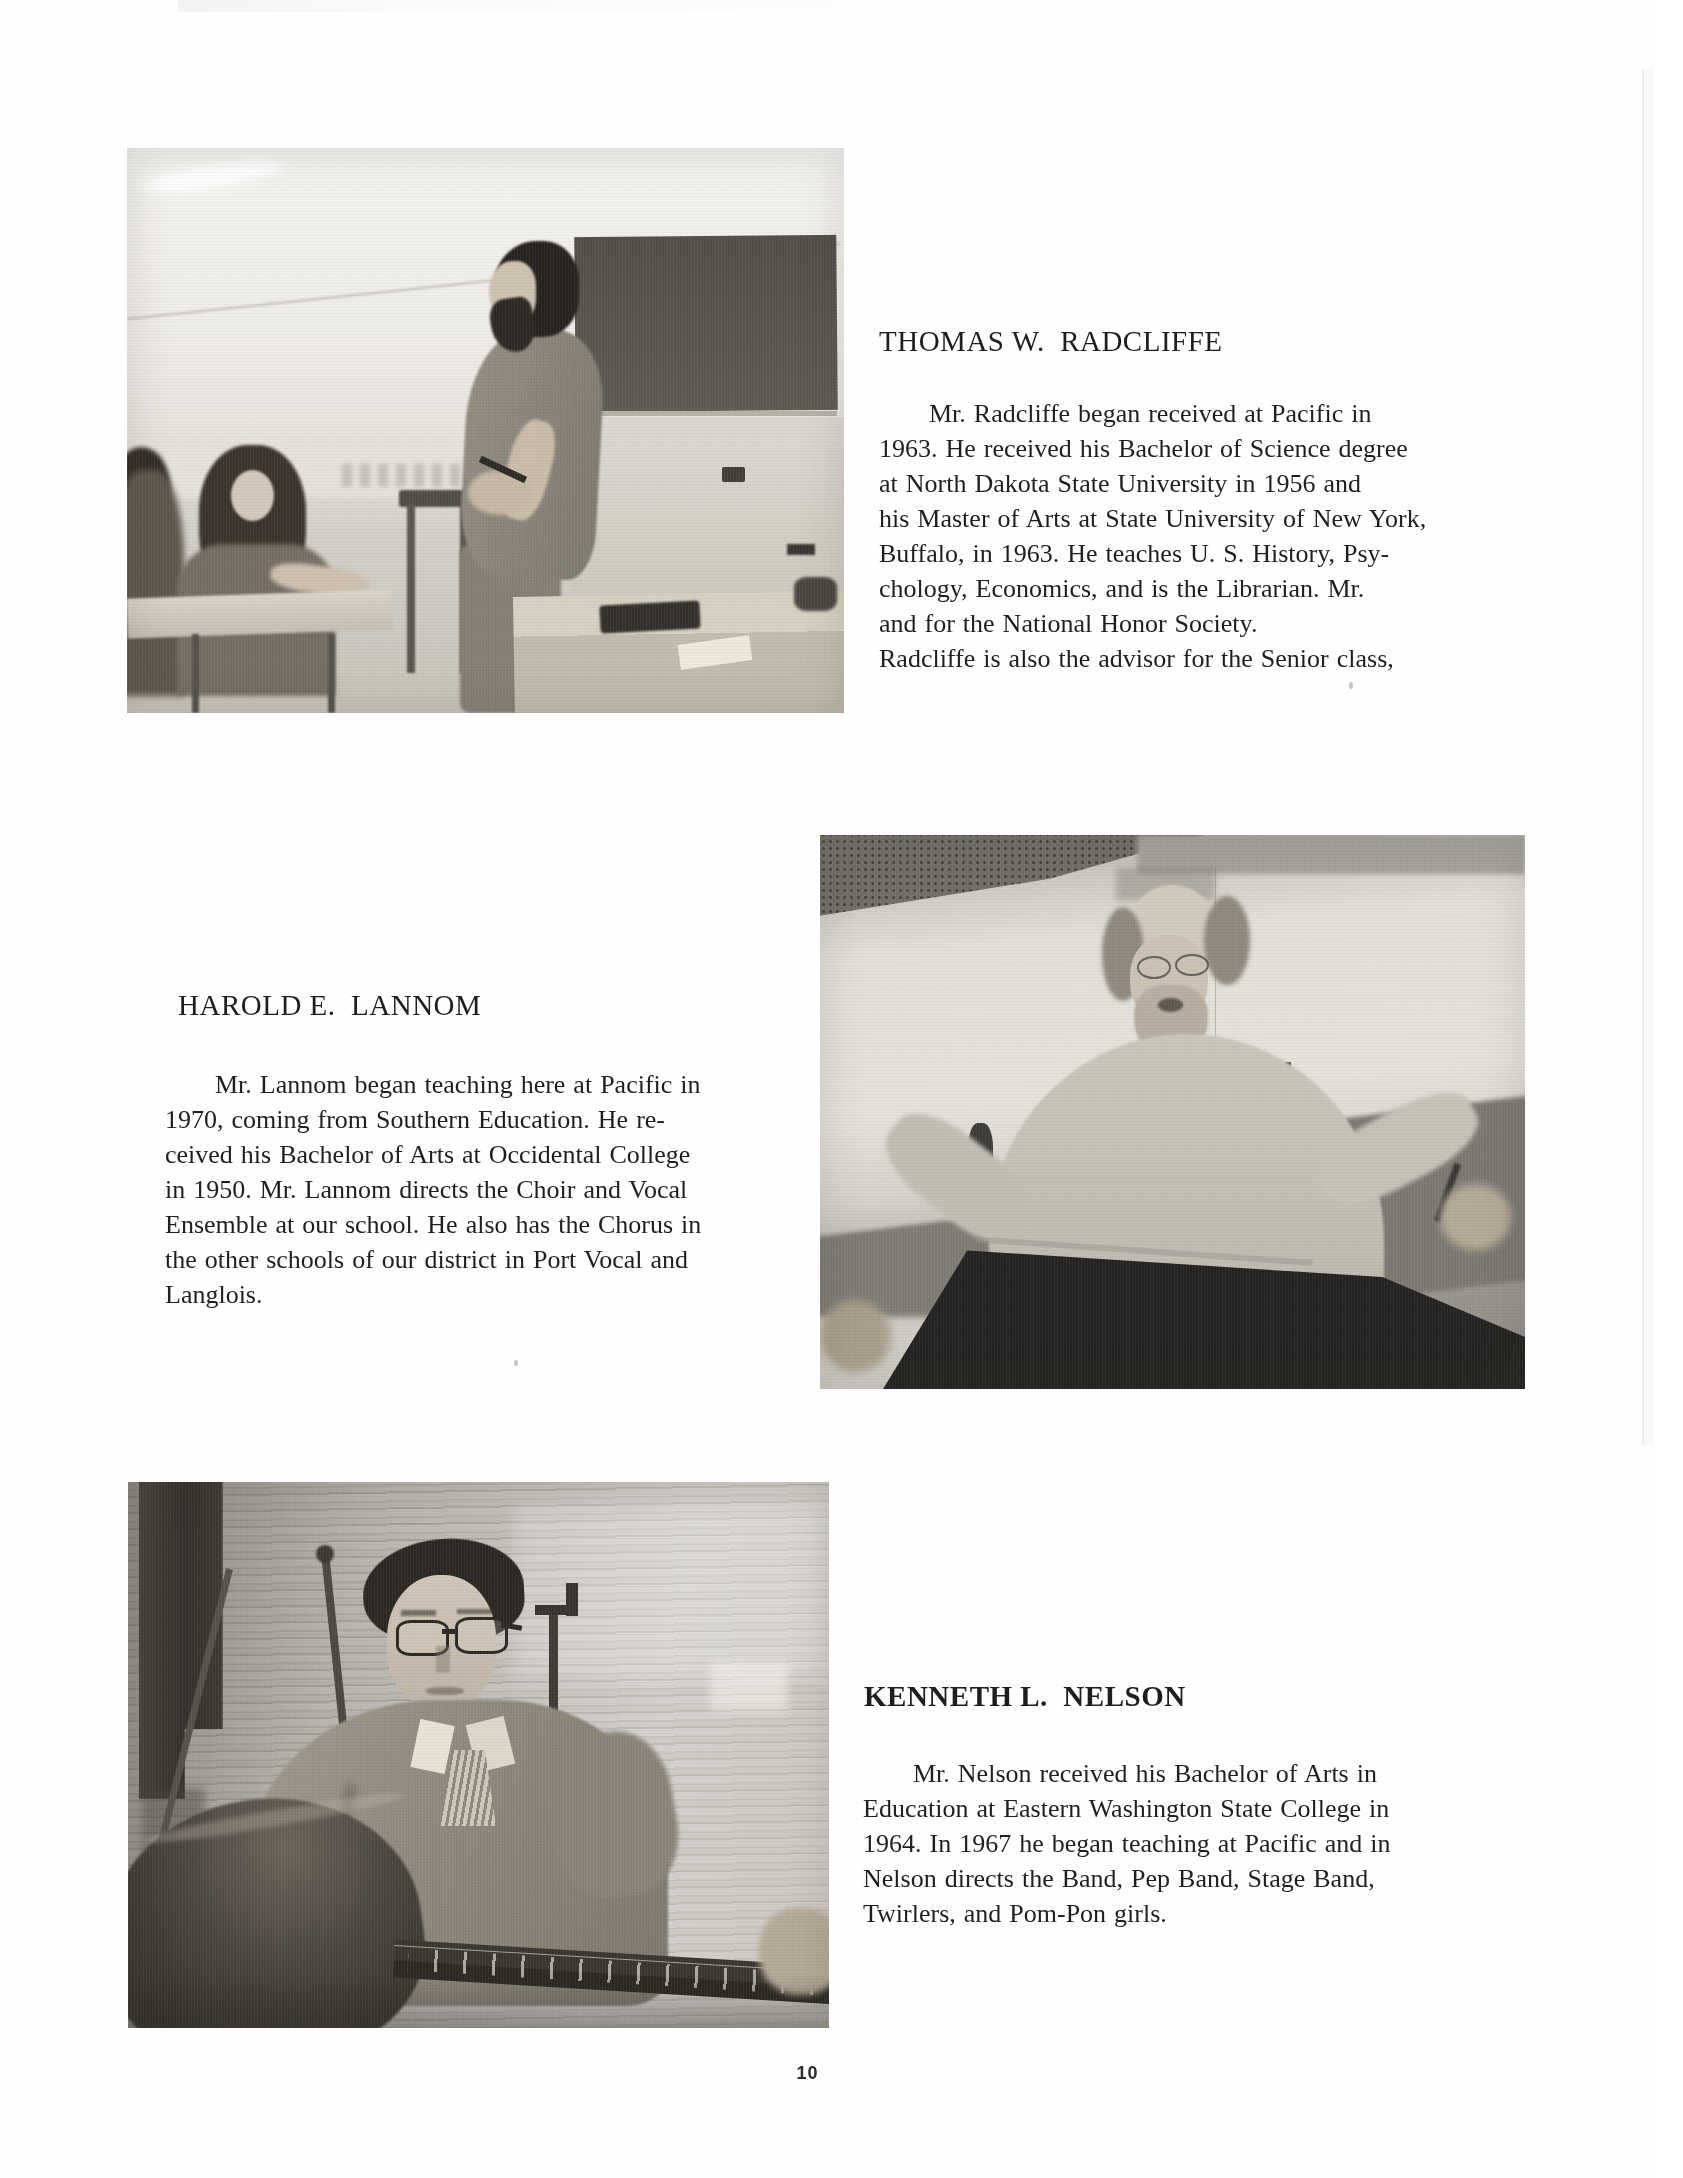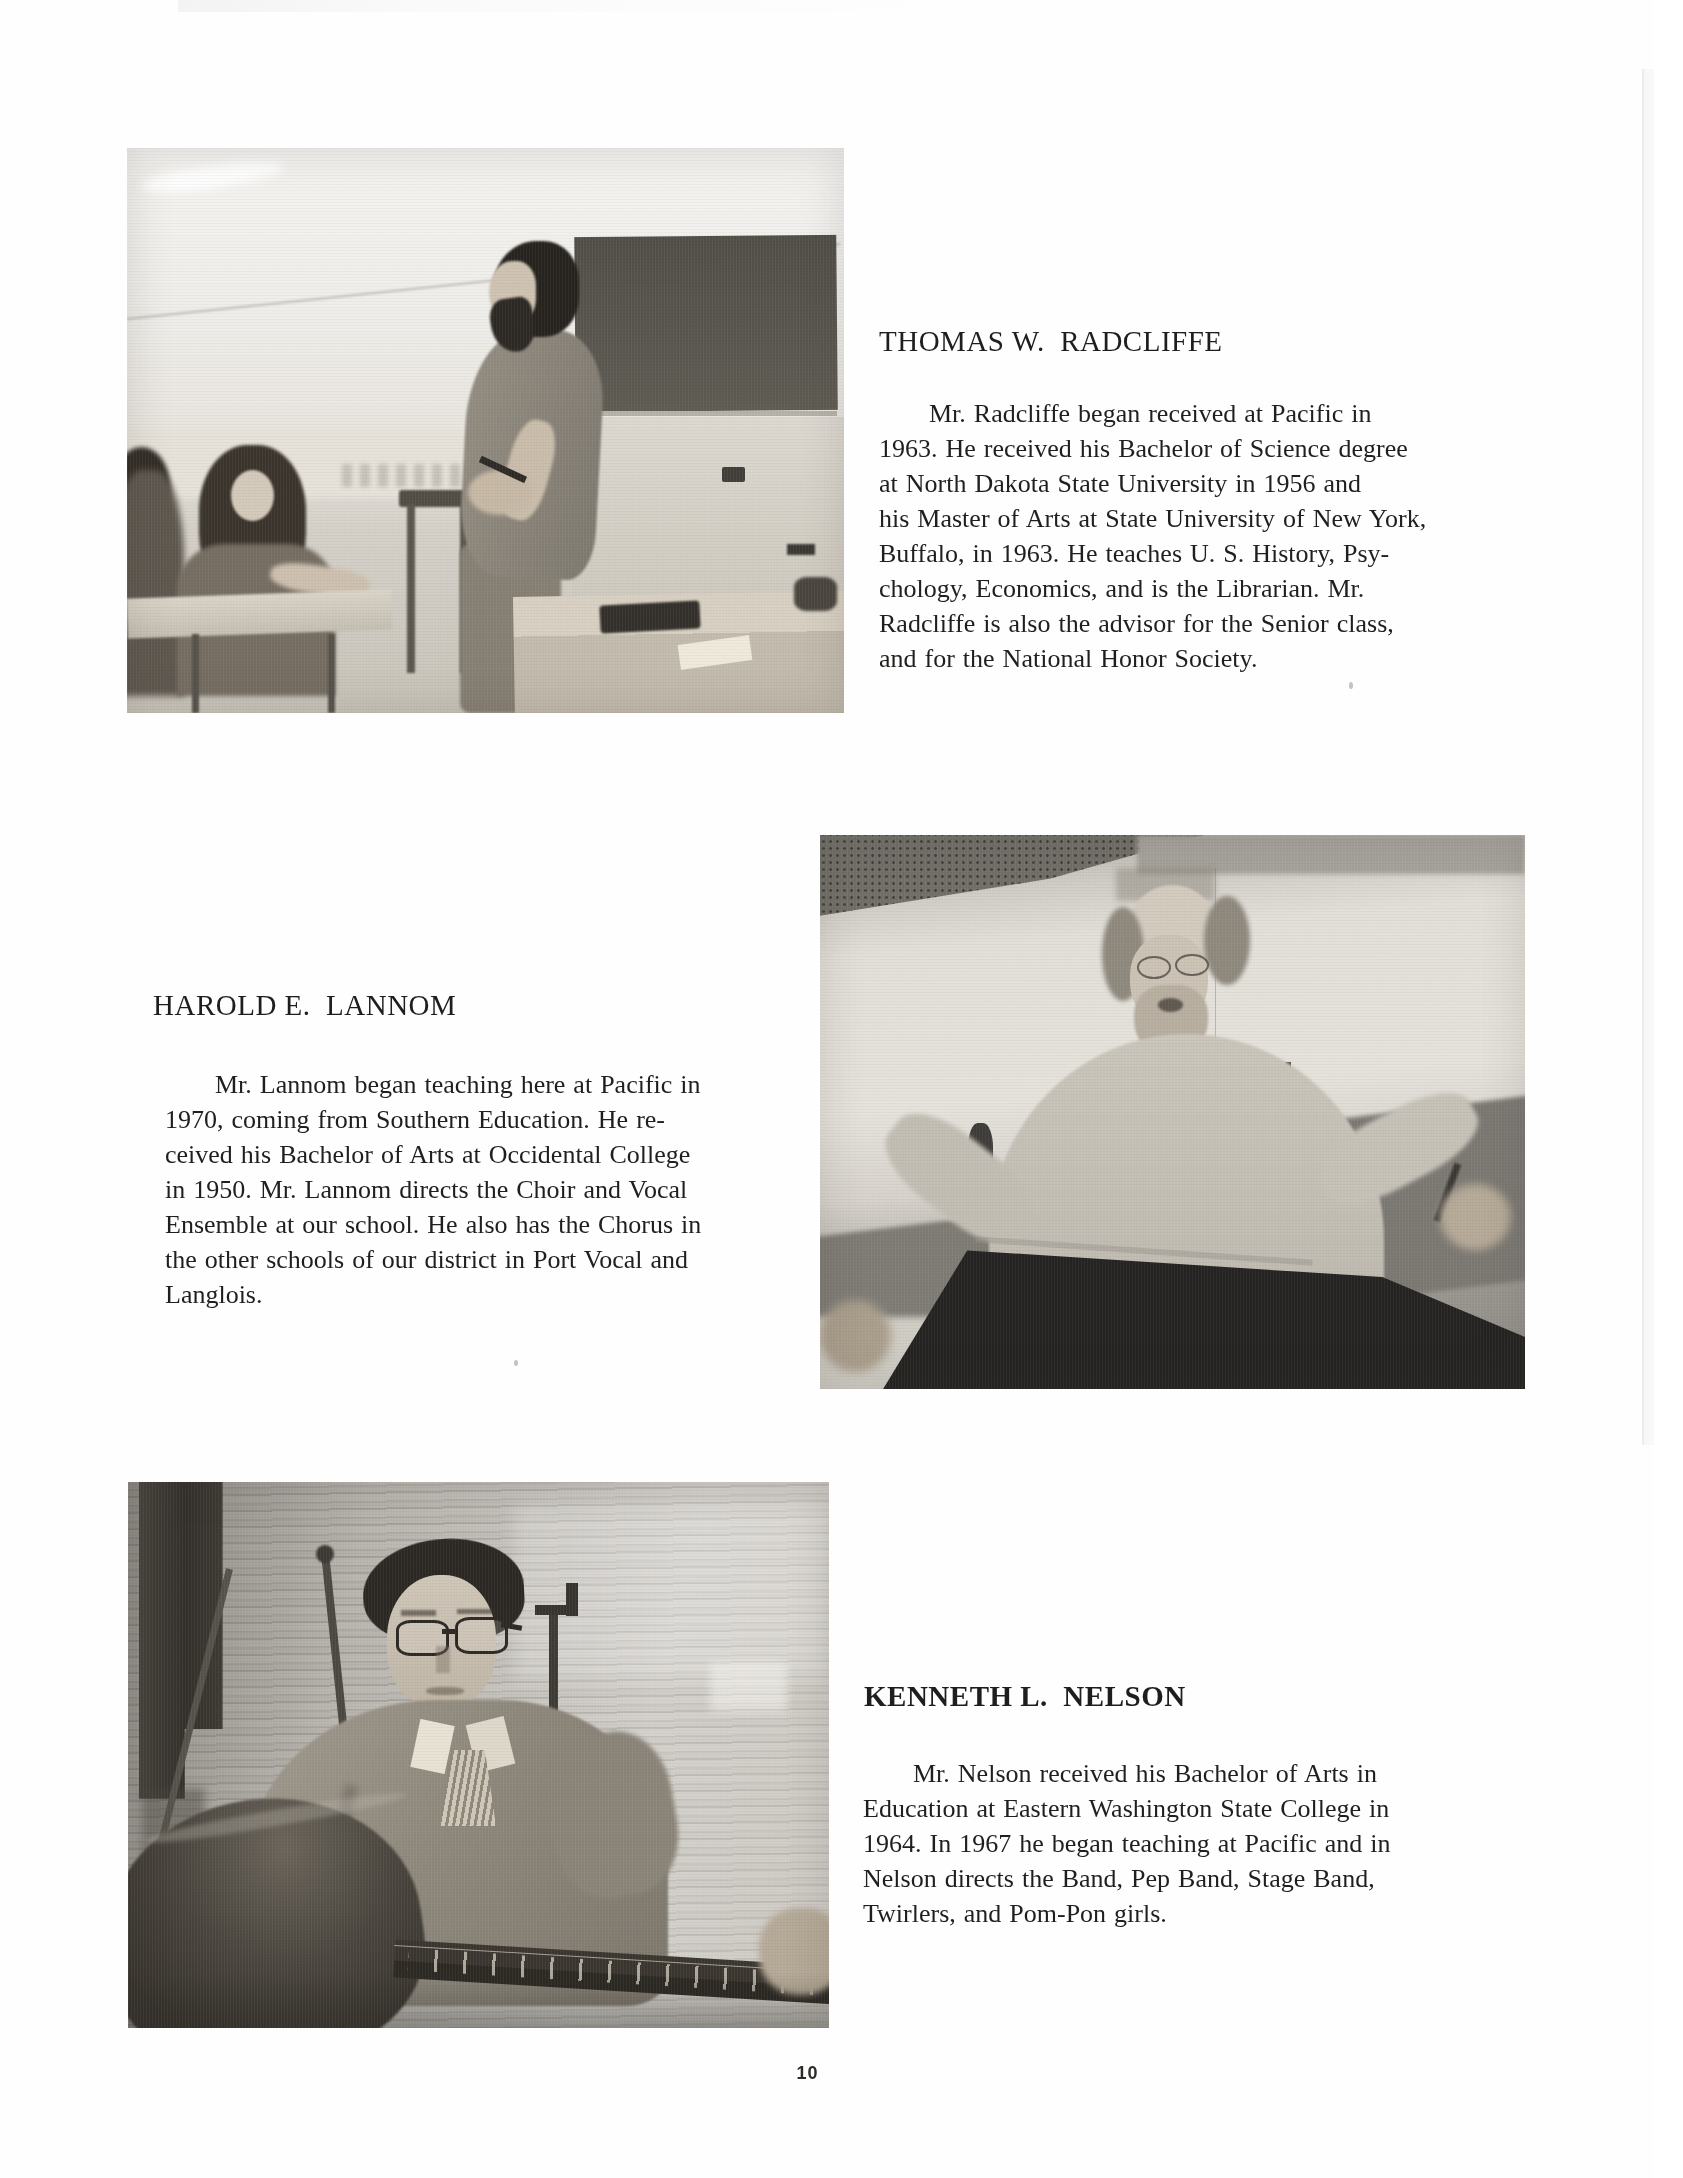--- a/index.html
+++ b/index.html
@@ -72,22 +72,22 @@
   </div>
 
   <h2 class="tname" style="left:879px;top:327px;">THOMAS W.  RADCLIFFE</h2>
   <div class="tbody" style="left:879px;top:396px;">
       <div class="tline">Mr. Radcliffe began received at Pacific in</div>
       <div class="tline">1963. He received his Bachelor of Science degree</div>
       <div class="tline">at North Dakota State University in 1956 and</div>
       <div class="tline">his Master of Arts at State University of New York,</div>
       <div class="tline">Buffalo, in 1963. He teaches U. S. History, Psy-</div>
       <div class="tline">chology, Economics, and is the Librarian. Mr.</div>
+      <div class="tline">and for the National Honor Society.</div>
       <div class="tline">Radcliffe is also the advisor for the Senior class,</div>
-      <div class="tline">and for the National Honor Society.</div>
     </div>
   <div class="speck" style="left:1349px;top:682px;width:4px;height:7px;opacity:.5;"></div>
 
   <div class="photo" style="left:820px;top:835px;width:705px;height:554px;
               background:linear-gradient(175deg,#a39f99 0%,#c9c6bf 9%,#e2dfd8 20%,#e5e2db 46%,#d6d2cb 60%,#9b9892 78%,#8e8b85 100%);">
     <div class="s" style="left:-2%;top:-2%;width:62%;height:17%;background-color:#716e68;
                 background-image:radial-gradient(rgba(35,33,30,.6) 1px, transparent 1.7px);background-size:7px 7px;
                 clip-path:polygon(0 0,100% 0,56% 58%,0 100%);filter:blur(0.5px);"></div>
     <div class="s" style="left:45%;top:0;width:55%;height:7%;background:#a5a29b;filter:blur(2px);"></div>
     <div class="s" style="left:56%;top:6%;width:1px;height:42%;background:rgba(120,118,110,.4);"></div>
@@ -108,21 +108,21 @@
     <div class="s" style="left:24%;top:36%;width:56%;height:62%;background:linear-gradient(180deg,#cac5bb,#bcb7ad);border-radius:50% 50% 8% 8%/60% 60% 8% 8%;filter:blur(1px);"></div>
     <div class="s" style="left:8%;top:55%;width:24%;height:14%;background:#c2bdb3;transform:rotate(38deg);border-radius:40%;filter:blur(2px);"></div>
     <div class="s" style="left:70%;top:50%;width:24%;height:13%;background:#c6c1b7;transform:rotate(-28deg);border-radius:40%;filter:blur(2px);"></div>
     <div class="s" style="left:88.5%;top:59%;width:1%;height:11%;background:#3a3733;transform:rotate(20deg);filter:blur(1px);"></div>
     <div class="s" style="left:88%;top:63%;width:10%;height:12%;background:#b5a997;border-radius:50%;filter:blur(4px);"></div>
     <div class="s" style="left:0;top:84%;width:10%;height:13%;background:#a99d8b;border-radius:50%;filter:blur(5px);"></div>
     <div class="s" style="left:8%;top:72%;width:92%;height:30%;background:#242321;clip-path:polygon(0 100%,14% 10%,78% 26%,100% 62%,100% 100%);filter:blur(0.5px);"></div>
     <div class="s" style="left:22%;top:74.5%;width:48%;height:1%;background:rgba(150,146,138,.45);transform:rotate(4deg);"></div>
   </div>
 
-  <h2 class="tname" style="left:153px;top:991px;">HAROLD E.  LANNOM</h2>
+  <h2 class="tname" style="left:178px;top:991px;">HAROLD E.  LANNOM</h2>
   <div class="tbody" style="left:165px;top:1067px;">
       <div class="tline">Mr. Lannom began teaching here at Pacific in</div>
       <div class="tline">1970, coming from Southern Education. He re-</div>
       <div class="tline">ceived his Bachelor of Arts at Occidental College</div>
       <div class="tline">in 1950. Mr. Lannom directs the Choir and Vocal</div>
       <div class="tline">Ensemble at our school. He also has the Chorus in</div>
       <div class="tline">the other schools of our district in Port Vocal and</div>
       <div class="tline">Langlois.</div>
     </div>
   <div class="speck" style="left:514px;top:1360px;width:4px;height:6px;opacity:.5;"></div>

